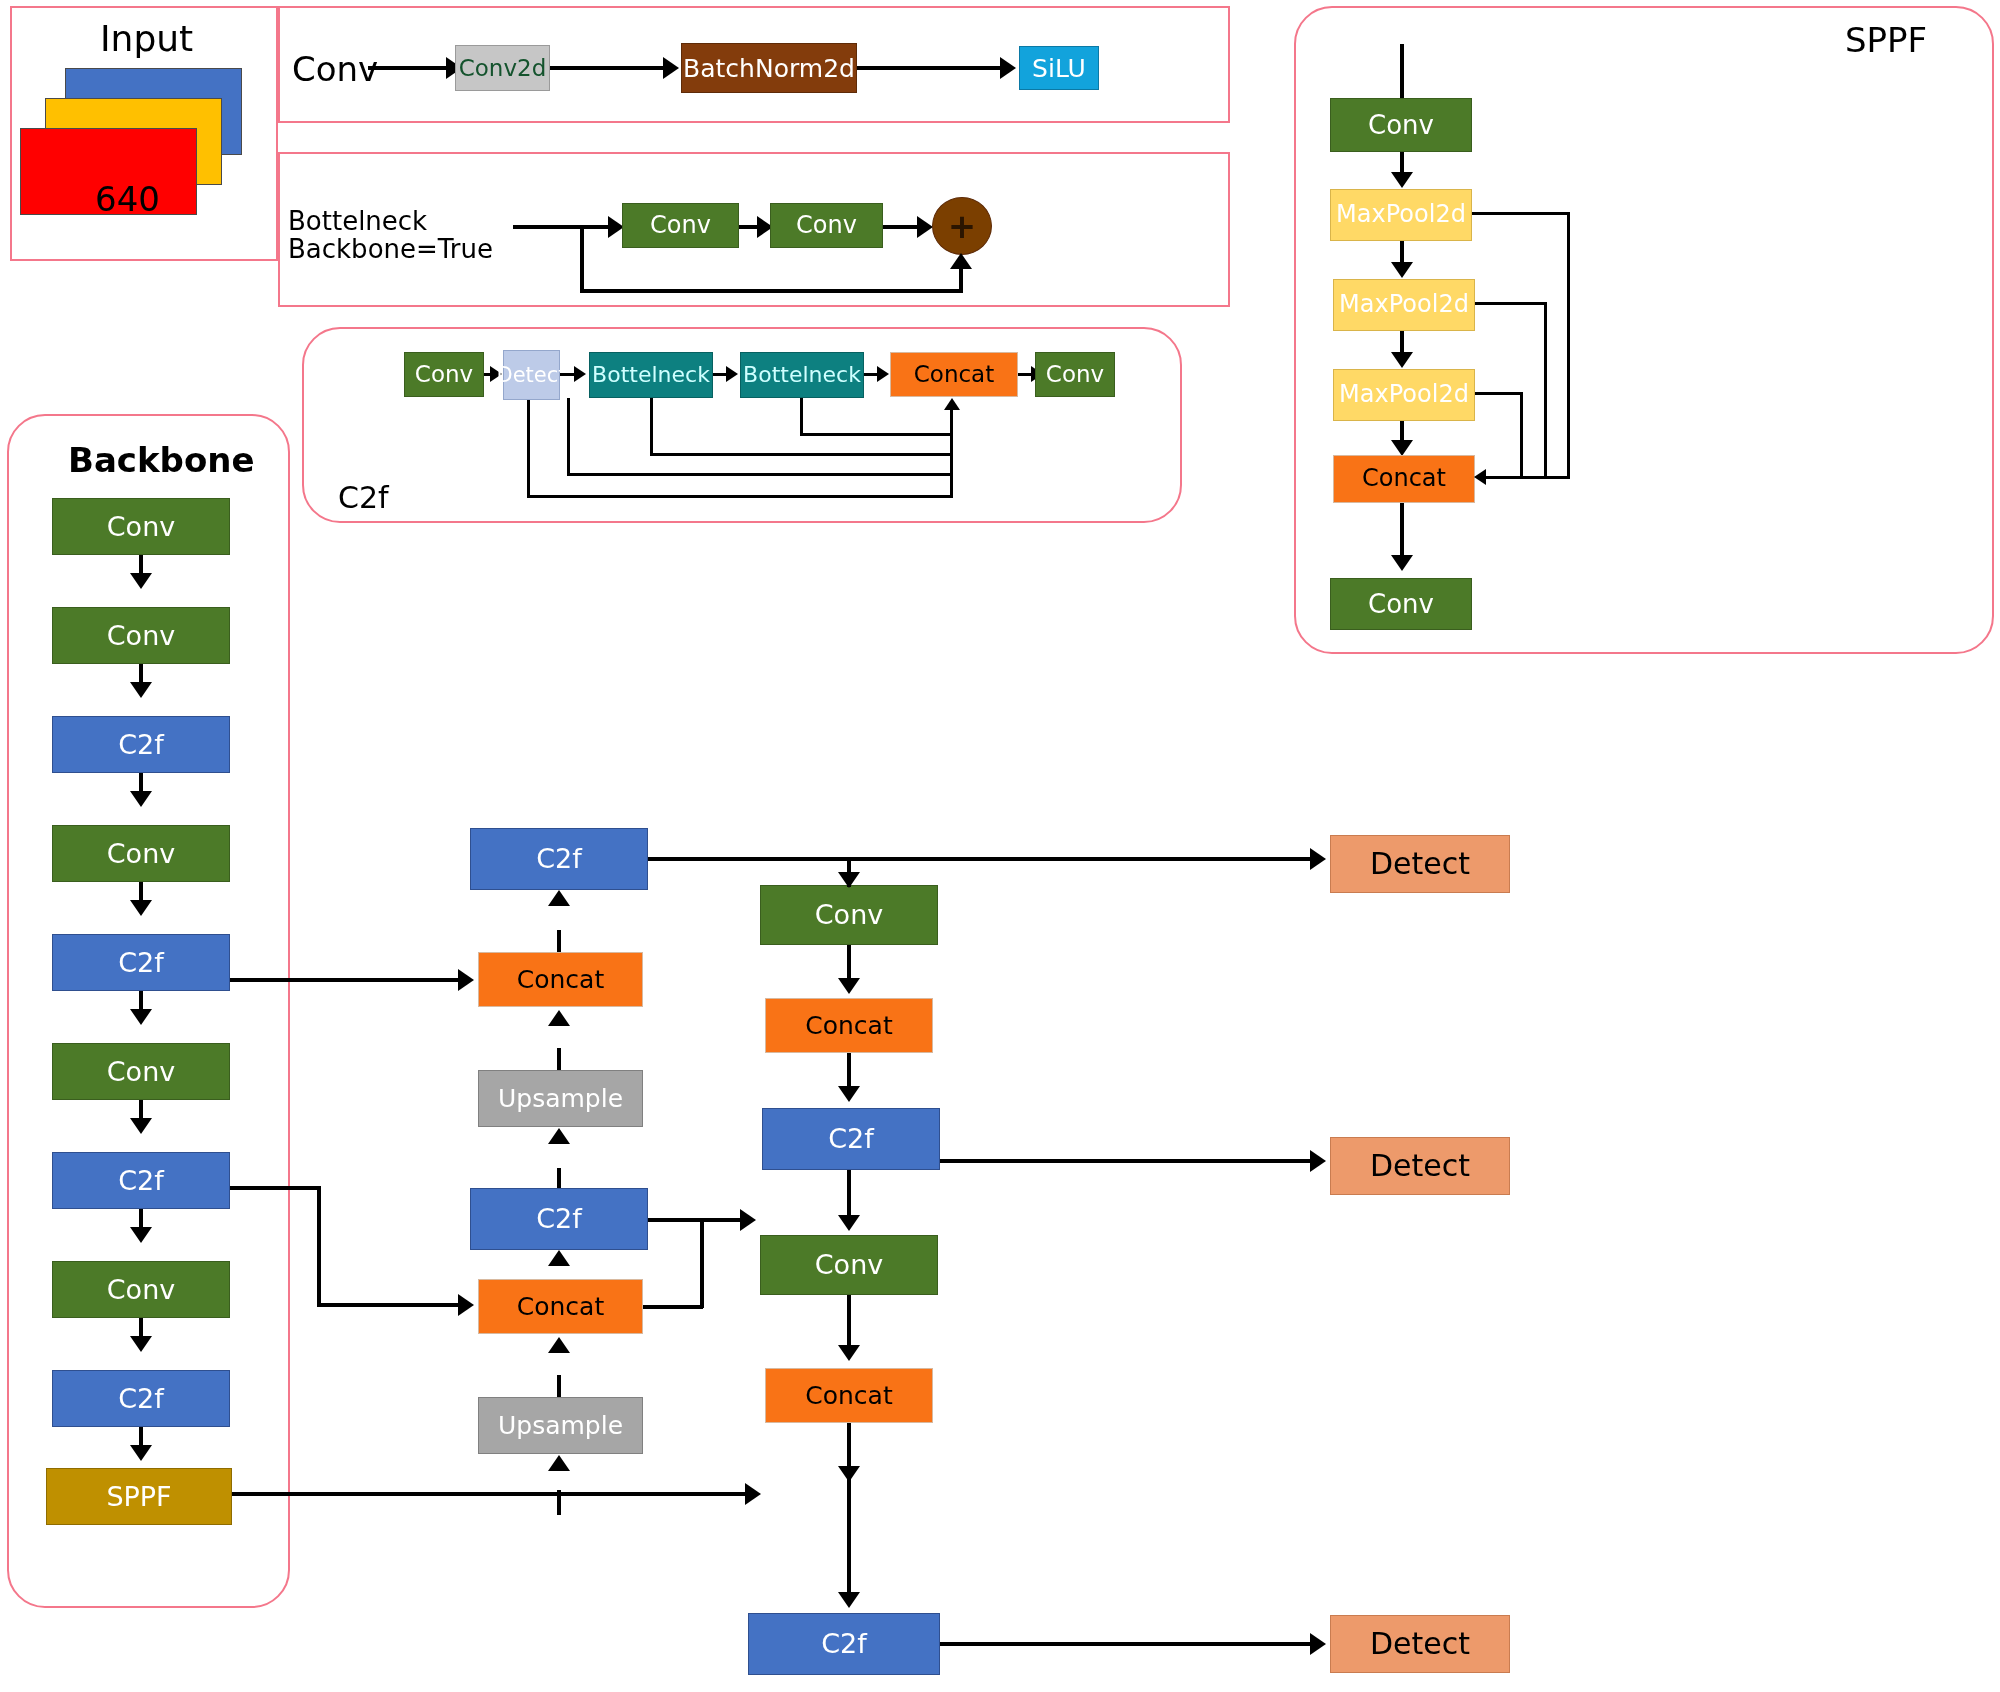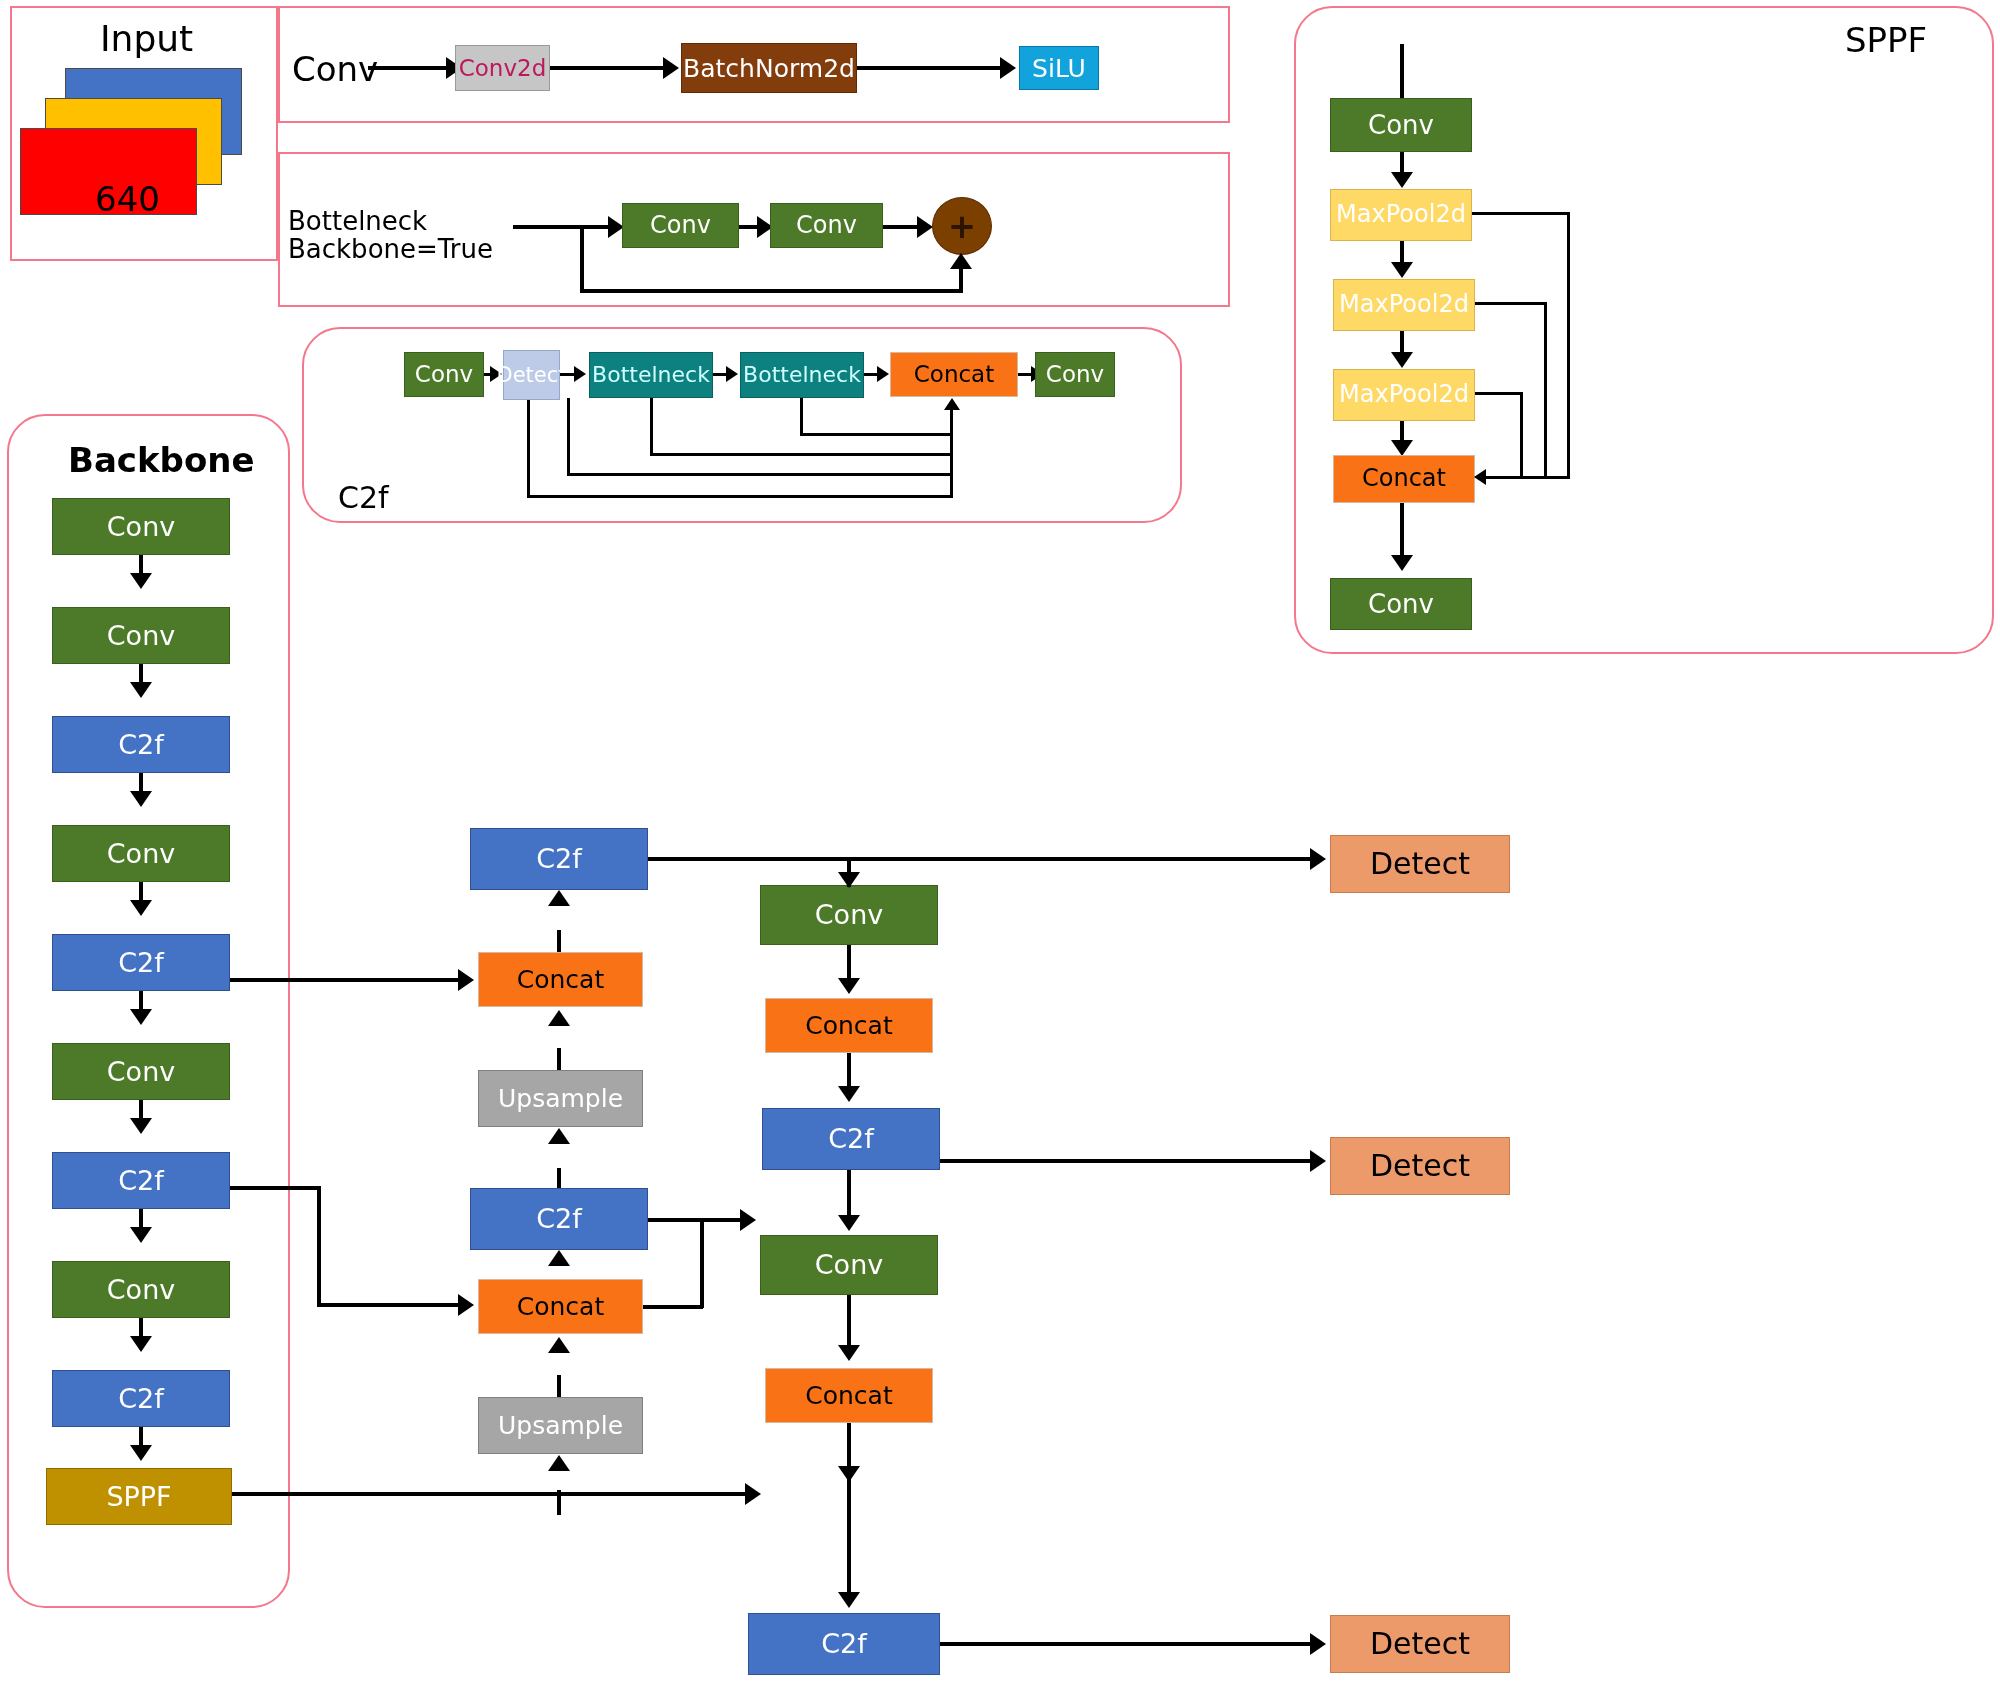--- a/index.html
+++ b/index.html
@@ -16,21 +16,21 @@
     border:1px solid #3f3f3f;
     line-height:1.08;
     white-space:pre-line;
     font-family:"DejaVu Sans", sans-serif;
   }
   .conv      {background:#4C7A28;border-color:#3a5e1e;}
   .c2f       {background:#4472C4;border-color:#2f4f8f;}
   .sppf      {background:#BF9000;border-color:#8f6c00;}
   .concat    {background:#f97316;border-color:#d8b99f;color:#000;}
   .detect    {background:#ED9A6B;border-color:#c97c50;color:#000;}
-  .gray      {background:#C6C6C6;border-color:#9a9a9a;color:#be185d;}
+  .gray      {background:#C6C6C6;border-color:#9a9a9a;color:#14532d;}
   .upsample  {background:#A6A6A6;border-color:#808080;color:#ffffff;}
   .bnorm     {background:#833C0C;border-color:#5e2b08;}
   .silu      {background:#12A3DC;border-color:#0b79a5;}
   .split     {background:#BDCBE8;border-color:#94a7cc;color:#ffffff;}
   .bneck     {background:#0D8080;border-color:#076161;color:#CFFFFF;}
   .plus      {background:#7B3F00;border-color:#5e2b08;border-radius:50%;color:#2b1500;font-size:34px;font-weight:bold;}
 
   
   .panel{
     position:absolute;

